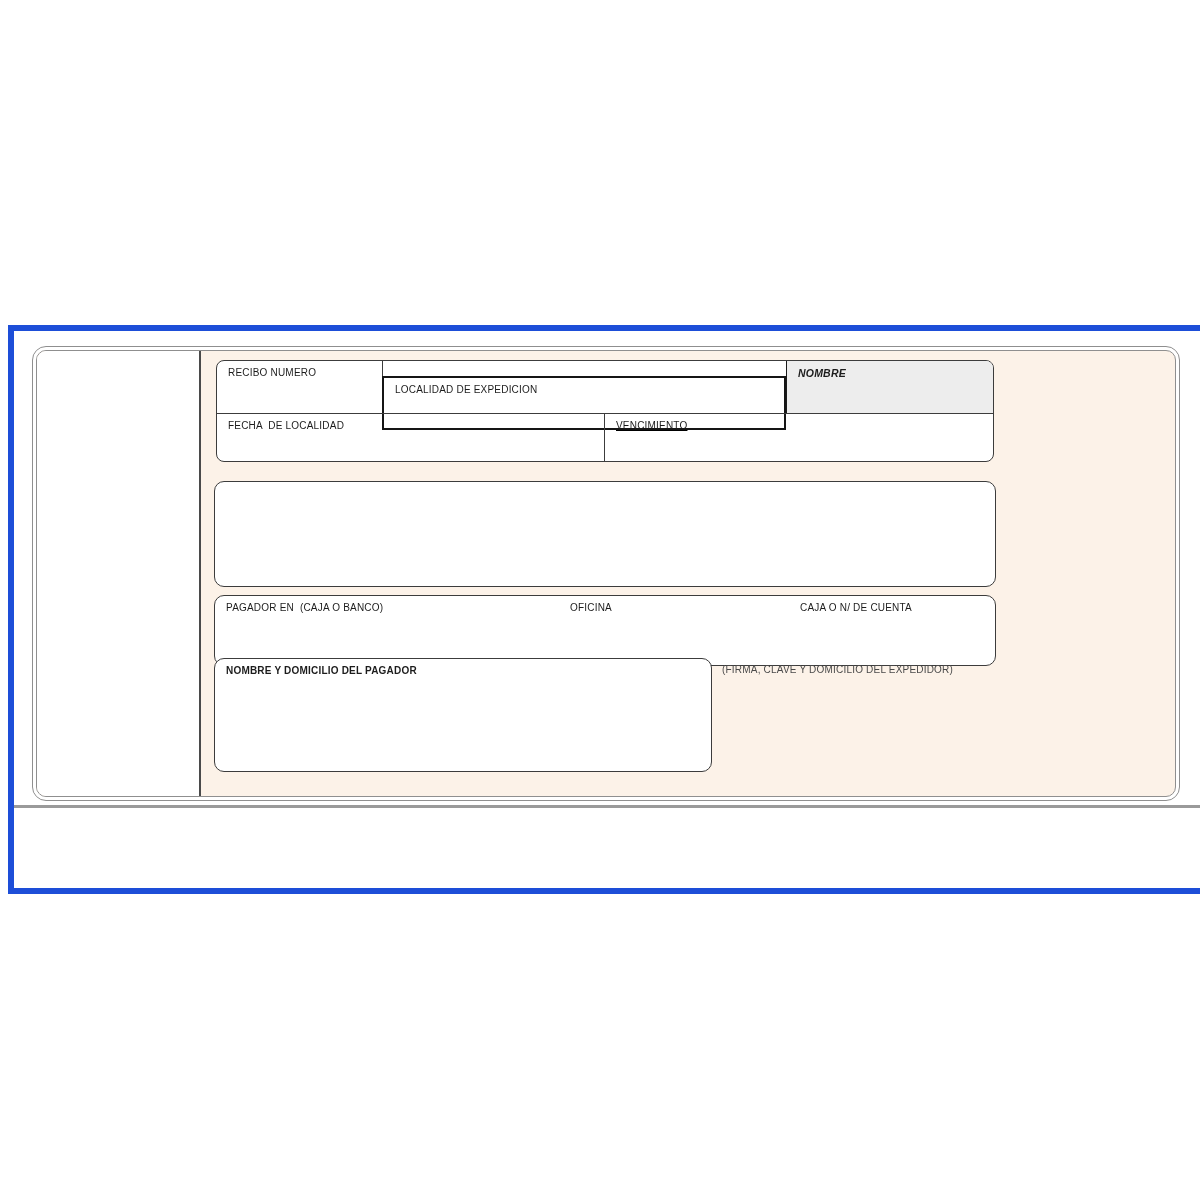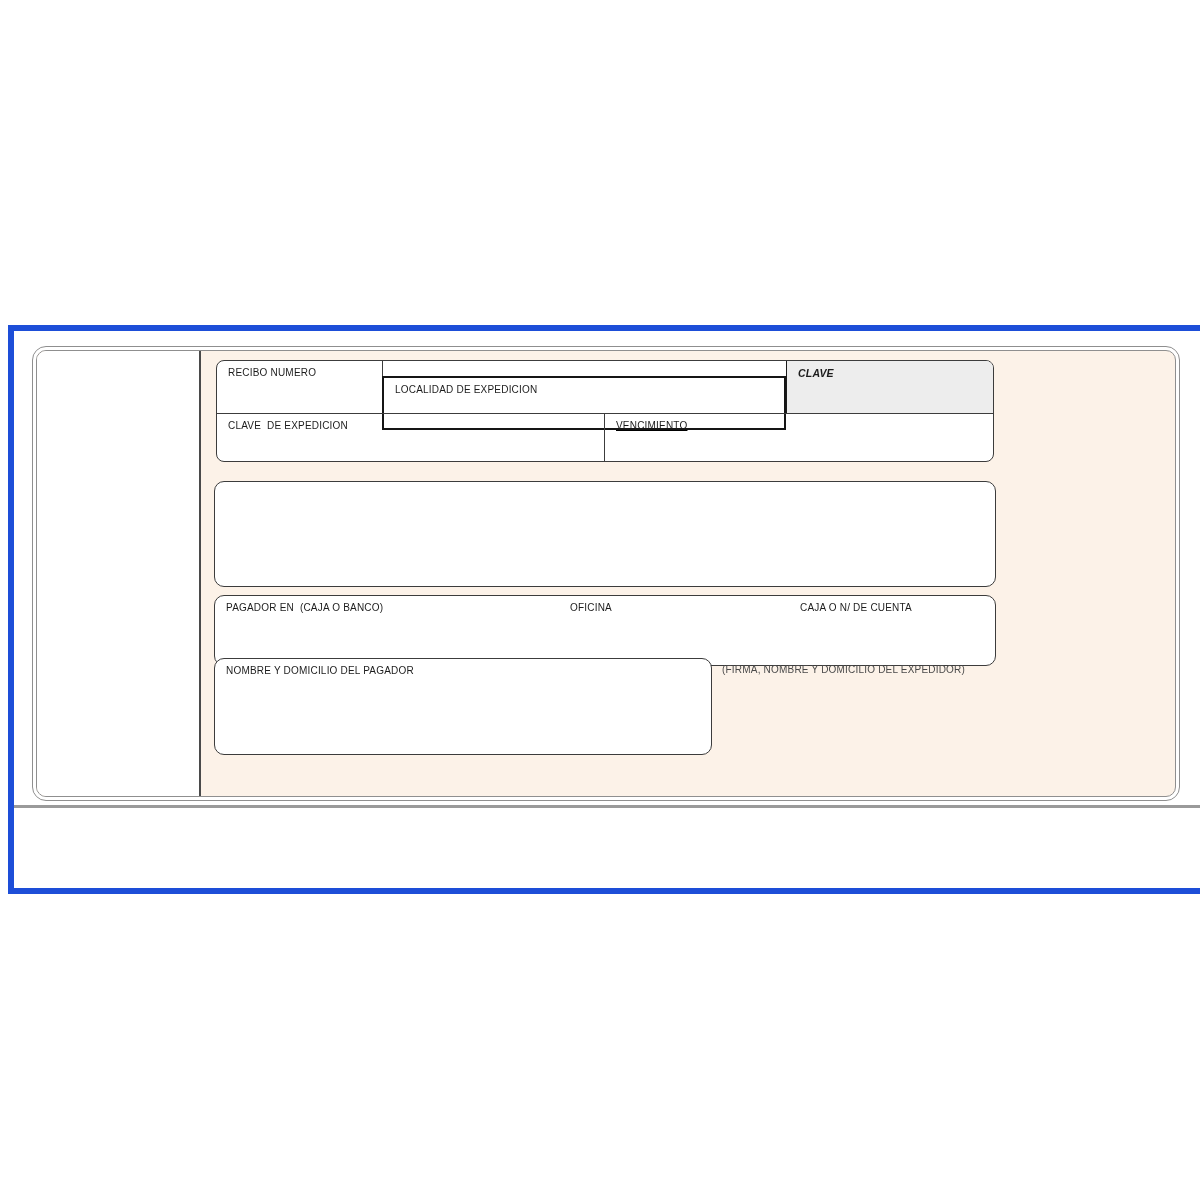--- a/index.html
+++ b/index.html
@@ -123,21 +123,21 @@
   
   .fieldbox {
     position: absolute;
     box-sizing: border-box;
     border: 1px solid #3c3c3c;
     border-radius: 10px;
     background: #ffffff;
   }
   .box-concepto { left: 177px; top: 130px; width: 782px; height: 106px; }
   .box-pagador  { left: 177px; top: 244px; width: 782px; height: 71px; }
-  .box-nombre   { left: 177px; top: 307px; width: 498px; height: 97px; }
+  .box-nombre   { left: 177px; top: 307px; width: 498px; height: 114px; font-weight: bold; }
   .box-pagador .lbl-oficina { position: absolute; left: 355px; top: 7px; text-align: center; }
   .box-pagador .lbl-clave   { position: absolute; left: 585px; top: 7px; }
   .firma-note {
     position: absolute;
     left: 685px; top: 313px;
     font-size: 10px;
     color: #4a4a4a;
     letter-spacing: 0.2px;
     white-space: pre;
   }
@@ -162,43 +162,43 @@
         <div class="left-col"></div>
 
         <div class="group1">
           <div class="cell-recibo">
             <span class="lbl pad">RECIBO NUMERO</span>
           </div>
           <div class="cell-localidad">
             <span class="lbl pad">LOCALIDAD DE EXPEDICION</span>
           </div>
           <div class="cell-euros">
-            <span class="lbl pad">CLAVE</span>
+            <span class="lbl pad">NOMBRE</span>
           </div>
           <div class="row2">
-            <span class="lbl pad">CLAVE  DE EXPEDICION</span>
+            <span class="lbl pad">FECHA  DE LOCALIDAD</span>
             <div class="cell-venc">
               <span class="lbl pad">VENCIMIENTO</span>
             </div>
           </div>
         </div>
 
         <div class="fieldbox box-concepto"></div>
 
         <div class="fieldbox box-pagador">
           <span class="lbl pad">PAGADOR EN  (CAJA O BANCO)</span>
           <span class="lbl lbl-oficina">OFICINA</span>
           <span class="lbl lbl-clave">CAJA O N/ DE CUENTA</span>
         </div>
 
         <div class="fieldbox box-nombre">
           <span class="lbl pad">NOMBRE Y DOMICILIO DEL PAGADOR</span>
         </div>
 
-        <span class="firma-note">(FIRMA, NOMBRE Y DOMICILIO DEL EXPEDIDOR)</span>
+        <span class="firma-note">(FIRMA, CLAVE Y DOMICILIO DEL EXPEDIDOR)</span>
 
       </div>
     </div>
 
     <div class="strip"></div>
 
   </div>
 </div>
 
 </body></html>

